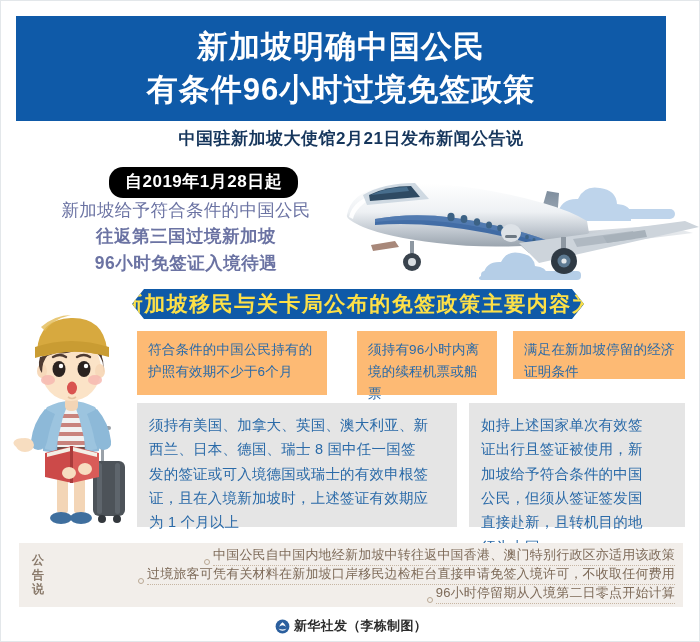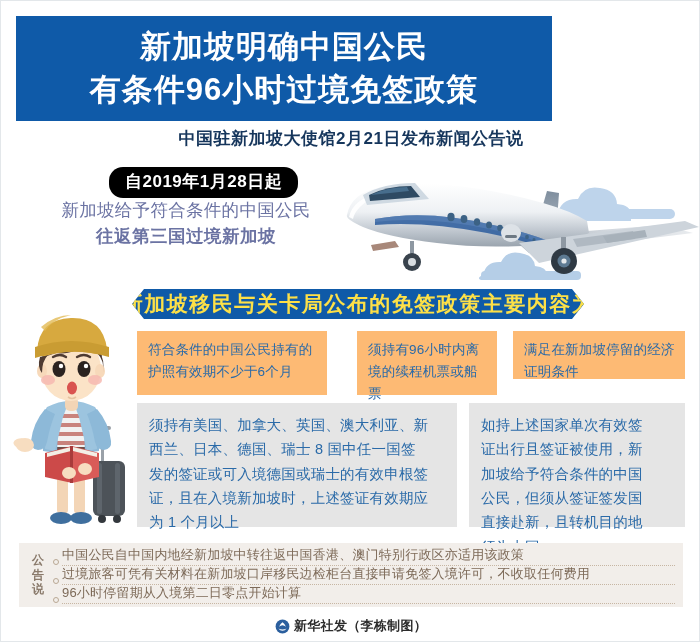--- a/index.html
+++ b/index.html
@@ -19,21 +19,21 @@
     background: #ffffff;
     border: 1px solid #e3e7ea;
     overflow: hidden;
   }
 
   
   .title-banner {
     position: absolute;
     left: 15px;
     top: 15px;
-    width: 536px;
+    width: 650px;
     height: 105px;
     background: #0f5aa8;
     display: flex;
     flex-direction: column;
     align-items: center;
     justify-content: center;
     gap: 2px;
   }
   .title-line {
     color: #ffffff;
@@ -180,20 +180,21 @@
     text-align: center;
     letter-spacing: 0px;
   }
   .announce-list {
     flex: 1;
     display: flex;
     flex-direction: column;
     justify-content: center;
     gap: 0px;
     padding-left: 2px;
+    align-items: flex-end;
   }
   .announce-row {
     display: flex;
     align-items: flex-end;
     height: 19px;
     position: relative;
   }
   .bullet-dot {
     width: 6px;
     height: 6px;
@@ -250,20 +251,21 @@
     <div class="title-line">有条件96小时过境免签政策</div>
   </div>
 
   <div class="subtitle">中国驻新加坡大使馆2月21日发布新闻公告说</div>
 
   <div class="date-pill">自2019年1月28日起</div>
 
   <div class="policy-block">
     <div class="policy-line-1">新加坡给予符合条件的中国公民</div>
     <div class="policy-line-2">往返第三国过境新加坡</div>
+    <div class="policy-line-3">96小时免签证入境待遇</div>
   </div>
 
   <svg class="plane-art" viewBox="0 0 368 152">
     <defs>
       <linearGradient id="fuseG" x1="0" y1="0" x2="0" y2="1">
         <stop offset="0%" stop-color="#ffffff"></stop>
         <stop offset="45%" stop-color="#eef1f4"></stop>
         <stop offset="72%" stop-color="#c4cbd3"></stop>
         <stop offset="100%" stop-color="#9aa4ae"></stop>
       </linearGradient>

